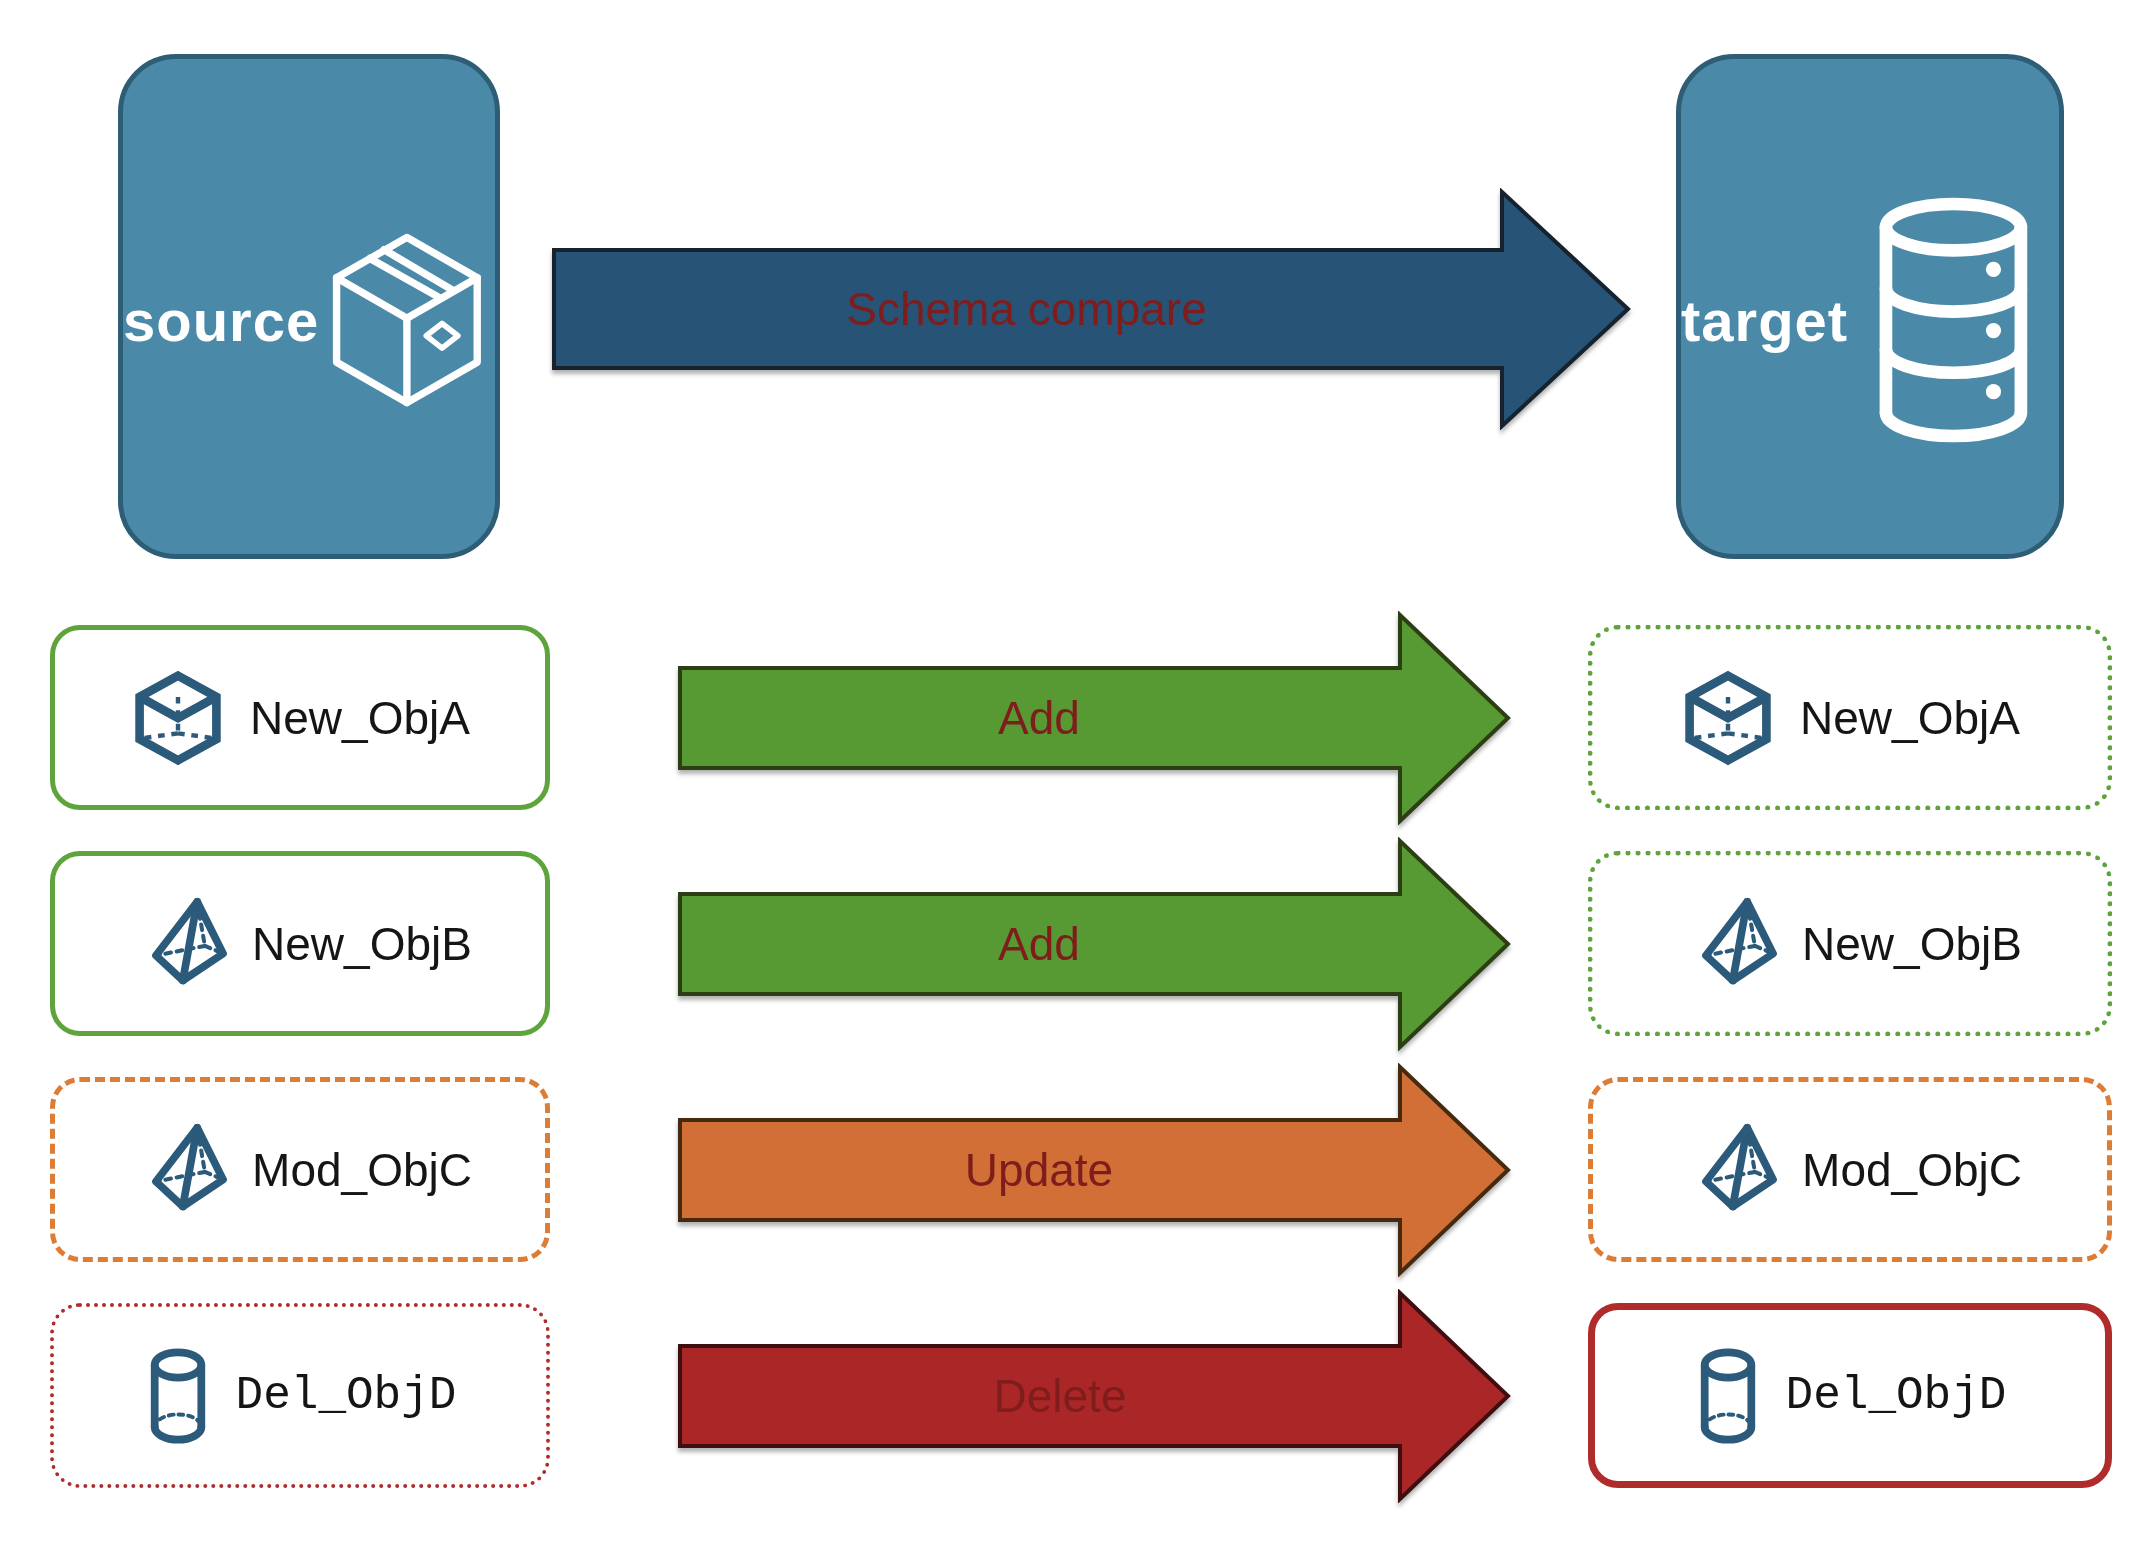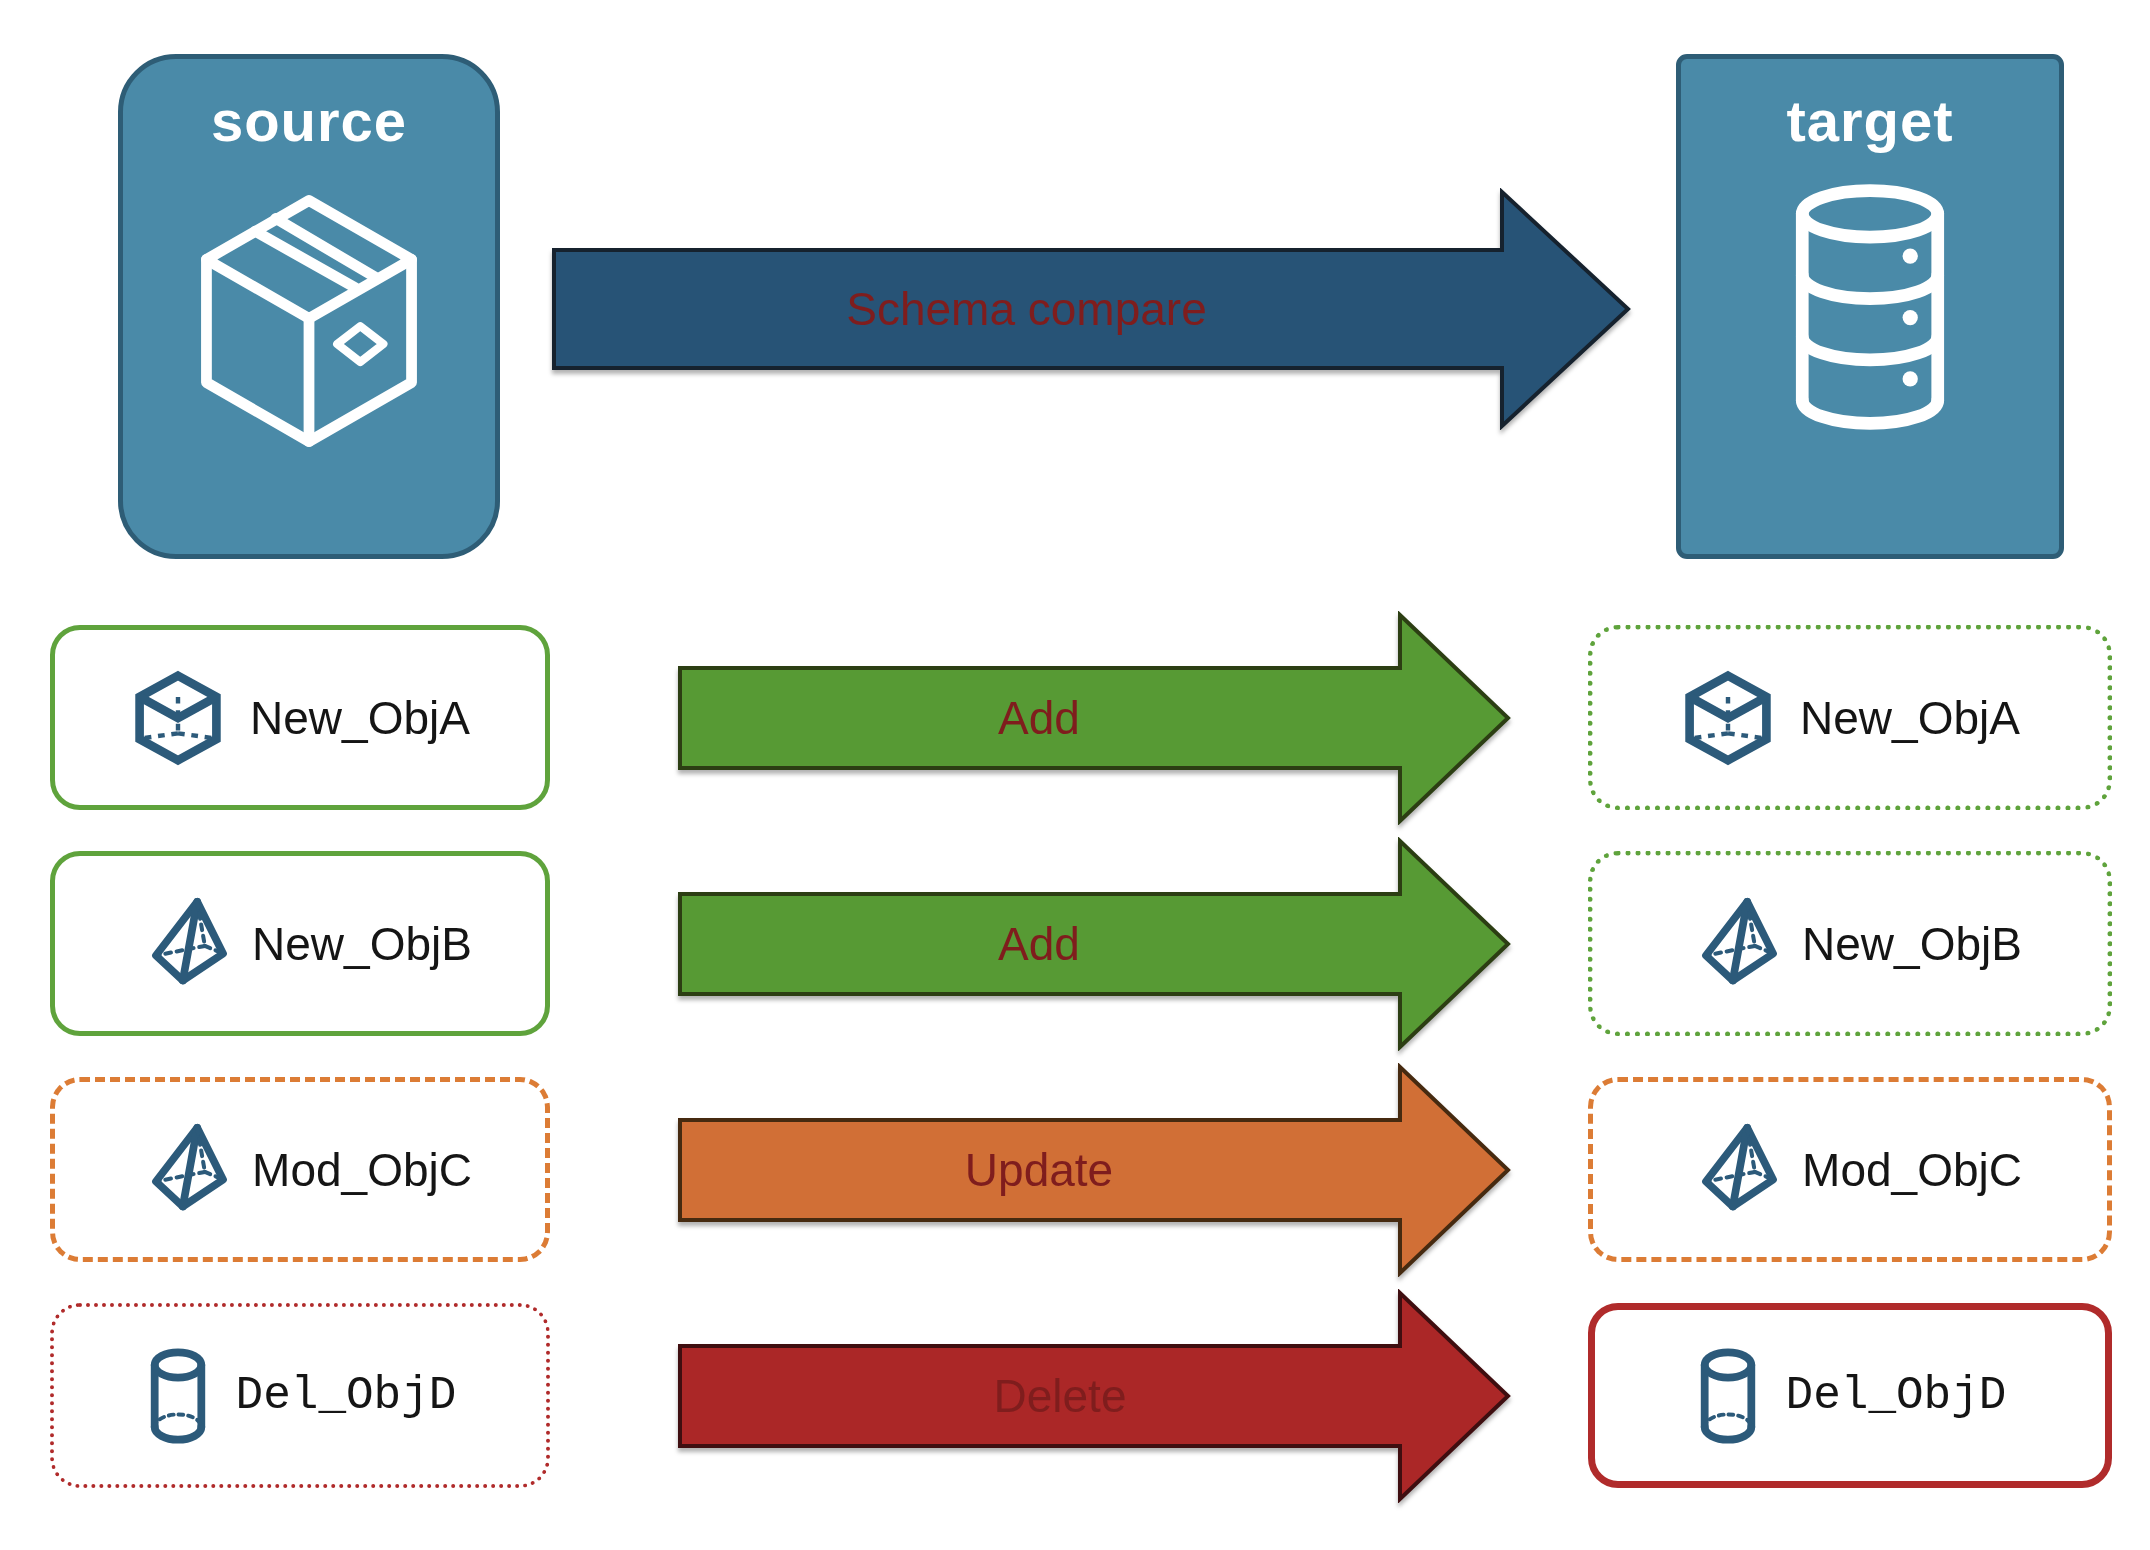--- a/index.html
+++ b/index.html
@@ -4,21 +4,21 @@
 <style>
   html,body{margin:0;padding:0;background:#ffffff;}
   .canvas{
     position:relative;width:2150px;height:1550px;background:#ffffff;
     font-family:"Liberation Sans","DejaVu Sans",sans-serif;overflow:hidden;
   }
   
   .node{
     position:absolute;top:54px;width:382px;height:505px;box-sizing:border-box;
     background:#4A8AA8;border:5px solid #2E5D76;border-radius:58px;
-    display:flex;flex-direction:column;align-items:center;
+    display:flex;flex-direction:row;align-items:center;
   }
   .node-label{color:#ffffff;font-size:58px;font-weight:700;margin-top:28px;letter-spacing:1px;}
   .node-icon{margin-top:26px;}
   
   .arrow{position:absolute;}
   .arrow svg{display:block;filter:drop-shadow(0 4px 2px rgba(0,0,0,0.30));}
   .arrow-label{
     position:absolute;color:#7f1d1d;font-size:46px;
     display:flex;align-items:center;justify-content:center;pointer-events:none;
   }
@@ -49,21 +49,21 @@
     <svg class="node-icon" width="258" height="282" viewBox="0 0 100 110" fill="none" stroke="#ffffff" stroke-width="4.2" stroke-linejoin="round" stroke-linecap="round">
       <path d="M50 8 L90 31 L50 54 L10 31 Z"></path>
       <path d="M10 31 L10 79 L50 102 L90 79 L90 31"></path>
       <path d="M50 54 L50 102"></path>
       <path d="M29 20 L68 42"></path>
       <path d="M37 15 L76 38"></path>
       <path d="M61 64 L70 57 L79 64 L70 71 Z" stroke-width="3.2"></path>
     </svg>
   </div>
 
-  <div class="node" style="left:1676px;width:388px;border-radius:11px;">
+  <div class="node" style="left:1676px;width:388px;">
     <div class="node-label">target</div>
     <svg class="node-icon" width="212" height="254" viewBox="0 0 100 120" fill="none" stroke="#ffffff" stroke-width="6" stroke-linecap="round">
       <ellipse cx="50" cy="16" rx="32" ry="11"></ellipse>
       <path d="M18 16 L18 104"></path>
       <path d="M82 16 L82 104"></path>
       <path d="M18 45 A32 11 0 0 0 82 45"></path>
       <path d="M18 74 A32 11 0 0 0 82 74"></path>
       <path d="M18 104 A32 11 0 0 0 82 104"></path>
       <circle cx="69" cy="36" r="3.6" fill="#ffffff" stroke="none"></circle>
       <circle cx="69" cy="65" r="3.6" fill="#ffffff" stroke="none"></circle>

